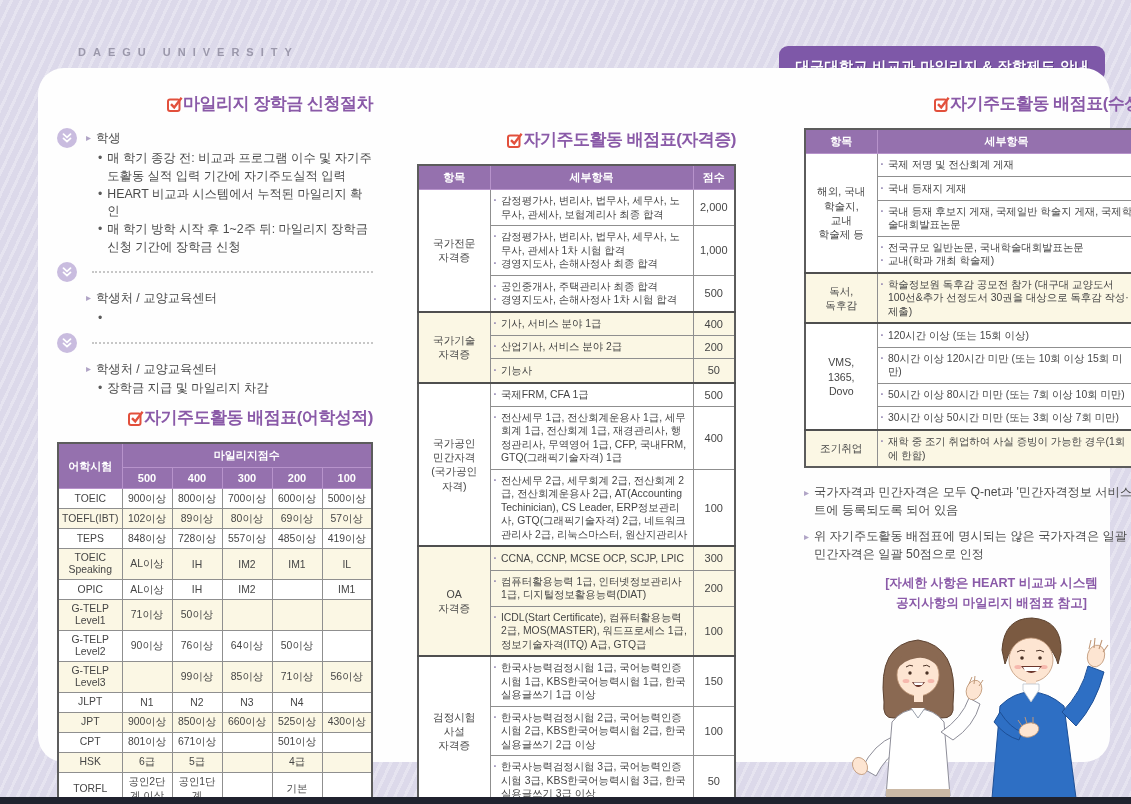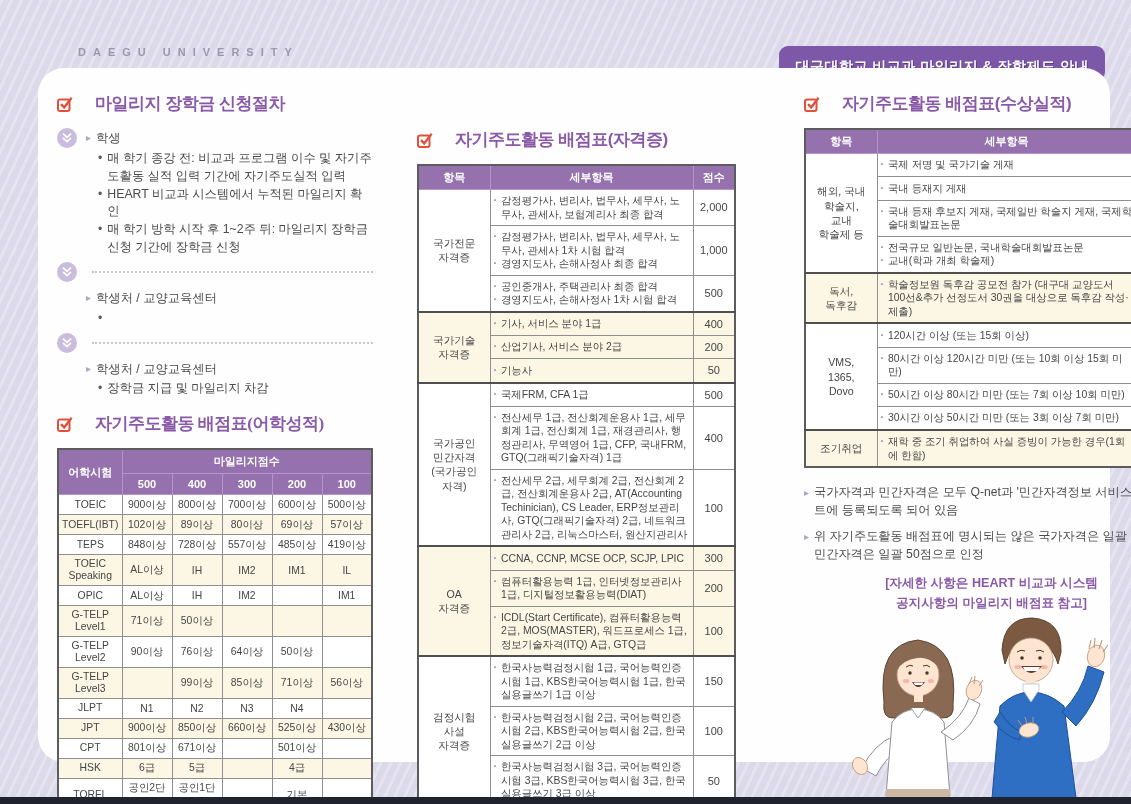--- a/index.html
+++ b/index.html
@@ -30,21 +30,21 @@
   }
   .photo-edge {
     position:absolute; left:0; bottom:0; width:1131px; height:7px;
     background:#20222e; z-index:9;
   }
   .col { position:absolute; top:92px; }
   .col1 { left:57px;  width:316px; }
   .col2 { left:417px; width:319px;margin-top:36px; }
   .col3 { left:786px; width:375px;margin-left:18px; }
 
-  .sec-title { display:flex; align-items:center; gap:22px; margin-bottom:13px; }
+  .sec-title { display:flex; align-items:center; gap:0; margin-bottom:13px;justify-content:flex-end; }
   .sec-title h2 { font-size:17px; font-weight:bold; color:#8a5aa8; letter-spacing:-0.5px; }
 
   
   .proc { font-size:12.3px; line-height:1.45; color:#4a4a4a; }
   .proc-row { display:flex; align-items:flex-start; }
   .marker {
     flex:0 0 20px; width:20px; height:20px; border-radius:50%;
     background:#c9bcdf; display:flex; align-items:center; justify-content:center;
     margin-right:9px;
   }
@@ -162,21 +162,21 @@
         <span>학생처 / 교양교육센터</span>
       </div>
       <div class="proc-body">
         <div class="p-item">
           <span class="dot">•</span>
           <span>장학금 지급 및 마일리지 차감</span>
         </div>
       </div>
     </div>
 
-  <div class="sec-title" style="margin-top:14px;font-family:Liberation Serif, serif;">
+  <div class="sec-title" style="margin-top:8px;">
     <svg width="16" height="16" viewBox="0 0 16 16">
         <rect x="1" y="3.5" width="11.5" height="11.5" rx="2" fill="#fff" stroke="#e2503c" stroke-width="2"></rect>
         <path d="M4 8.2 L7.2 11.4 L14.6 1.8" stroke="#e2503c" stroke-width="2.4" fill="none"></path>
       </svg>
     <h2>자기주도활동 배점표(어학성적)</h2>
   </div>
   <div class="lang-wrap" id="lang-mount">
       <table class="lang-tbl">
         <colgroup>
           <col style="width: 64px;">
@@ -521,21 +521,21 @@
         </thead>
         <tbody>
           <tr>
             <td class="cat" rowspan="4">해외, 국내
 학술지,
 교내
 학술제 등</td>
             <td class="det">
               <div class="det-line">
                 <span class="b">·</span>
-                <span>국제 저명 및 국가기술 게재</span>
+                <span>국제 저명 및 전산회계 게재</span>
               </div>
             </td>
             <td class="score">500</td>
           </tr>
           <tr>
             <td class="det">
               <div class="det-line">
                 <span class="b">·</span>
                 <span>국내 등재지 게재</span>
               </div>

